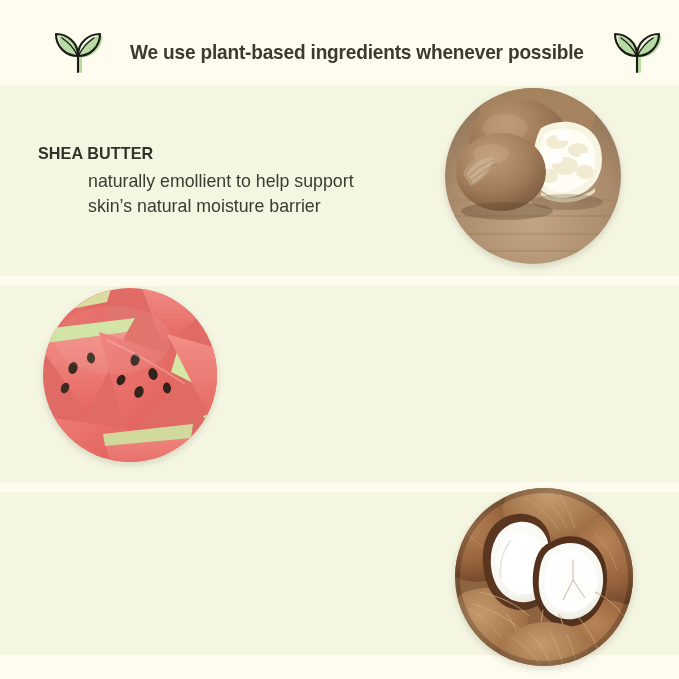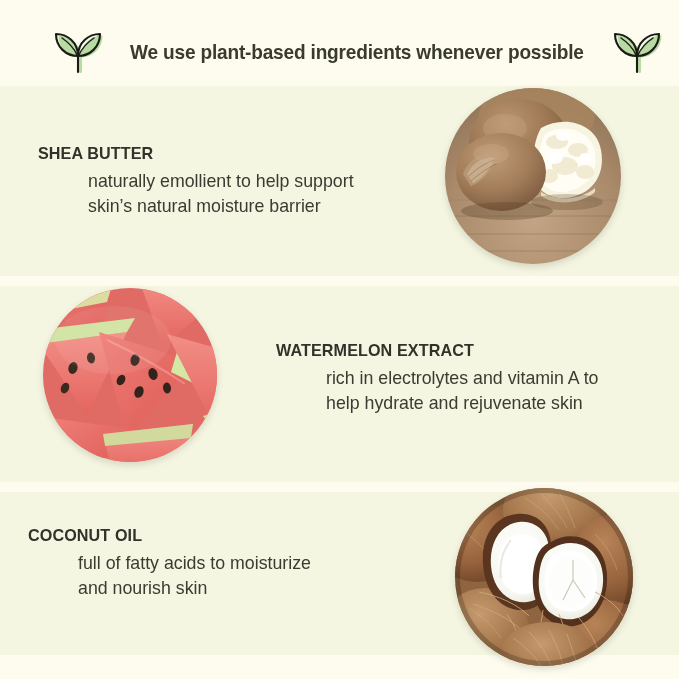--- a/index.html
+++ b/index.html
@@ -273,31 +273,21 @@
       <g>
         <path d="M8 130 L96 142 L40 186 Z" fill="url(#flesh2)"></path>
         <path d="M60 146 L150 136 L134 190 L70 186 Z" fill="url(#flesh1)"></path>
         <path d="M60 146 L150 136 L148 150 L62 158 Z" fill="#cde2a0" opacity="0.9"></path>
       </g>
 
       <ellipse cx="70" cy="52" rx="58" ry="34" fill="#ffffff" opacity="0.07"></ellipse>
     </svg>
   </div>
 
-  <div class="ing-text text-melon">
-    <div class="ing-title">WATERMELON EXTRACT</div>
-    <div class="ing-desc">rich in electrolytes and vitamin A to
-help hydrate and rejuvenate skin</div>
-  </div>
-
-  <div class="ing-text text-coconut">
-    <div class="ing-title">COCONUT OIL</div>
-    <div class="ing-desc">full of fatty acids to moisturize
-and nourish skin</div>
-  </div>
+
 
   <div class="photo photo-coconut">
     <svg viewBox="0 0 178 178" preserveAspectRatio="xMidYMid slice">
       <defs>
         <radialGradient id="huskA" cx="38%" cy="30%" r="78%">
           <stop offset="0%" stop-color="#b78357"></stop>
           <stop offset="60%" stop-color="#95623c"></stop>
           <stop offset="100%" stop-color="#6d4326"></stop>
         </radialGradient>
         <radialGradient id="huskB" cx="45%" cy="32%" r="80%">

